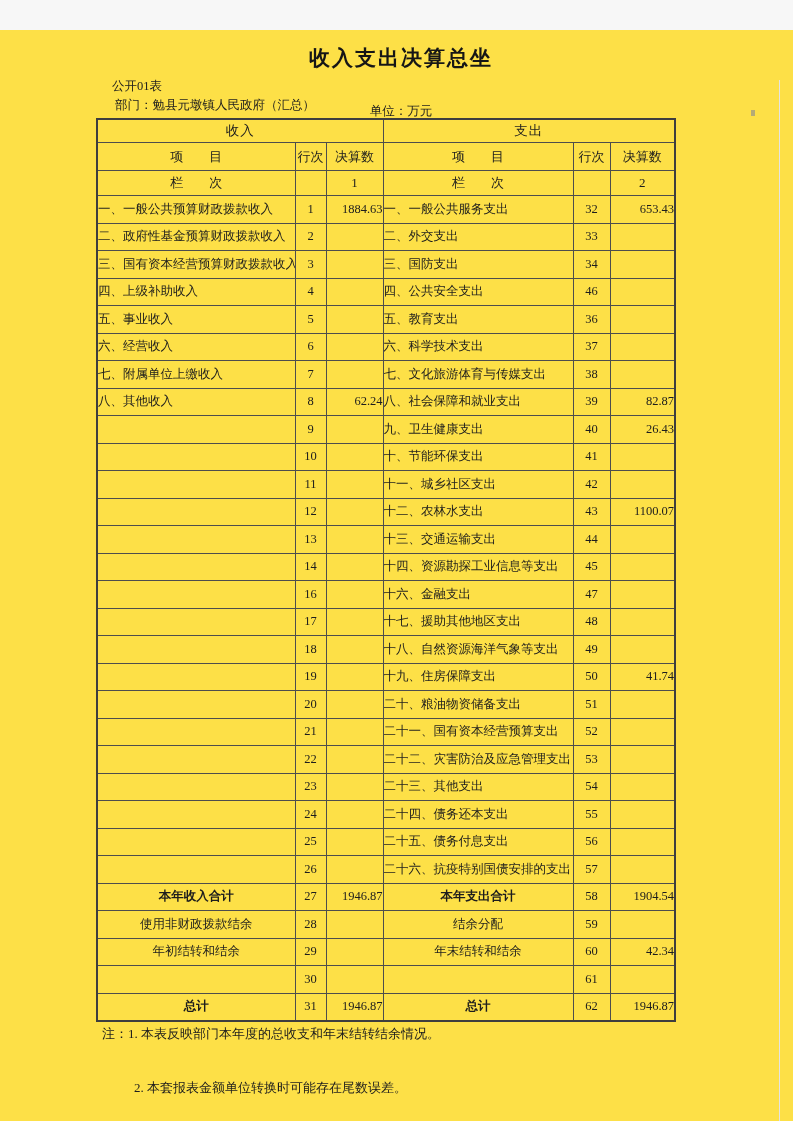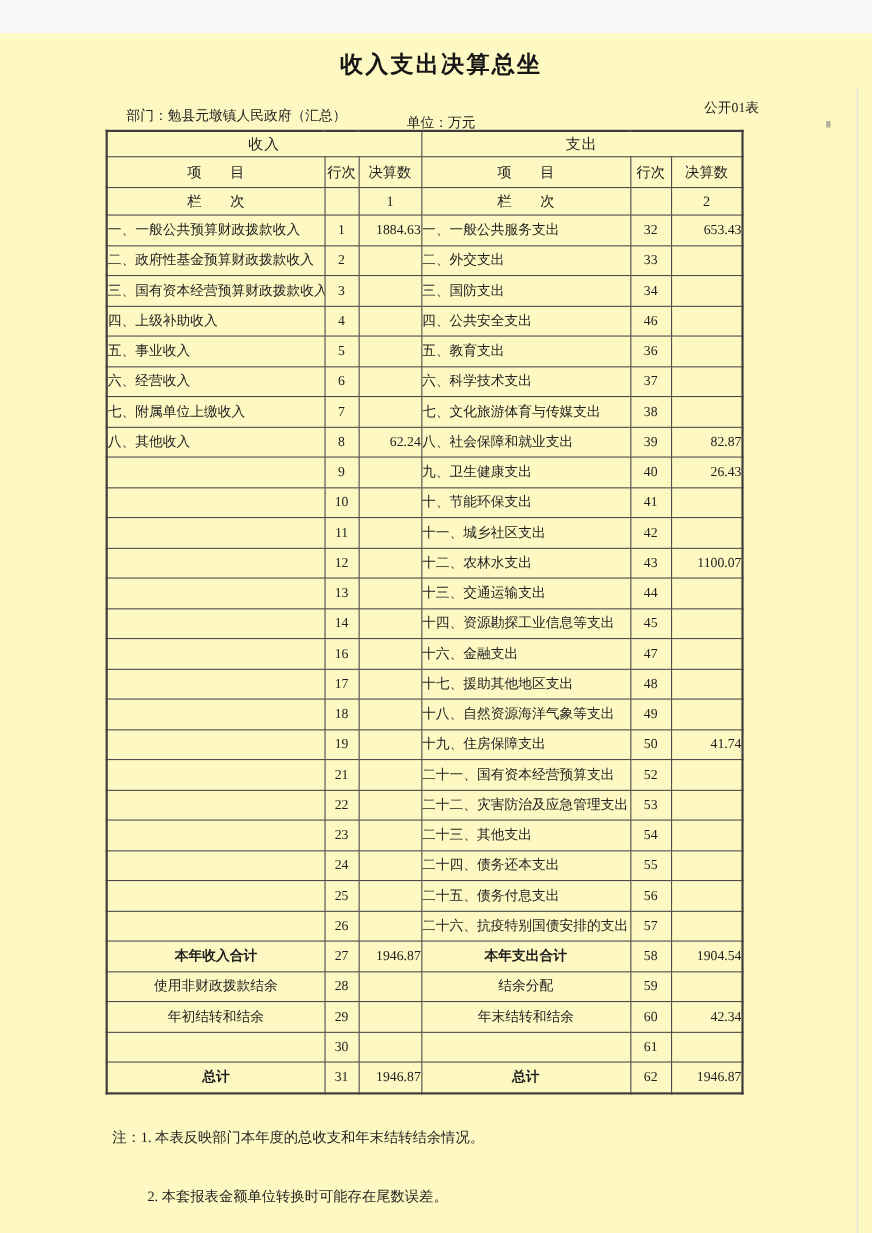--- a/index.html
+++ b/index.html
@@ -1,29 +1,29 @@
 <!DOCTYPE html>
 <html><head>
 <meta charset="utf-8">
 <style>
   html,body{margin:0;padding:0;}
   body{
     width:793px;height:1121px;position:relative;background:#ffffff;
     font-family:"Liberation Serif","DejaVu Serif",serif;color:#1d1d1d;
     overflow:hidden;
   }
-  .page{position:absolute;inset:0;background:#fef9c3;}
+  .page{position:absolute;inset:0;background:#fde047;}
   .topband{position:absolute;left:0;top:0;width:793px;height:30px;background:#f7f7f7;}
   .edgeline{position:absolute;left:779px;top:80px;width:1px;height:1041px;background:#e3e3e3;}
 
   .title{
     position:absolute;left:112px;top:44px;width:578px;text-align:center;
     font-size:21px;font-weight:bold;letter-spacing:2px;color:#161616;
   }
-  .table-code{position:absolute;left:112px;top:78px;width:578px;text-align:right;font-size:12.5px;margin-top:12px;}
+  .table-code{position:absolute;left:112px;top:78px;width:578px;text-align:left;font-size:12.5px;}
   .dept{position:absolute;left:115px;top:97px;font-size:12.5px;}
   .unit{position:absolute;left:112px;top:103px;width:578px;text-align:center;font-size:12.5px;}
 
   table.acct{
     position:absolute;left:96px;top:118px;width:578px;
     border-collapse:collapse;table-layout:fixed;
     border:2px solid #3e3e3e;
   }
   table.acct th,table.acct td{
     border:1px solid #4d4d4d;padding:0;margin:0;
@@ -228,20 +228,28 @@
         <tr>
           <td class="item"></td>
           <td class="no">19</td>
           <td class="amt"></td>
           <td class="item">十九、住房保障支出</td>
           <td class="no">50</td>
           <td class="amt">41.74</td>
         </tr>
         <tr>
           <td class="item"></td>
+          <td class="no">20</td>
+          <td class="amt"></td>
+          <td class="item">二十、粮油物资储备支出</td>
+          <td class="no">51</td>
+          <td class="amt"></td>
+        </tr>
+        <tr>
+          <td class="item"></td>
           <td class="no">21</td>
           <td class="amt"></td>
           <td class="item">二十一、国有资本经营预算支出</td>
           <td class="no">52</td>
           <td class="amt"></td>
         </tr>
         <tr>
           <td class="item"></td>
           <td class="no">22</td>
           <td class="amt"></td>

